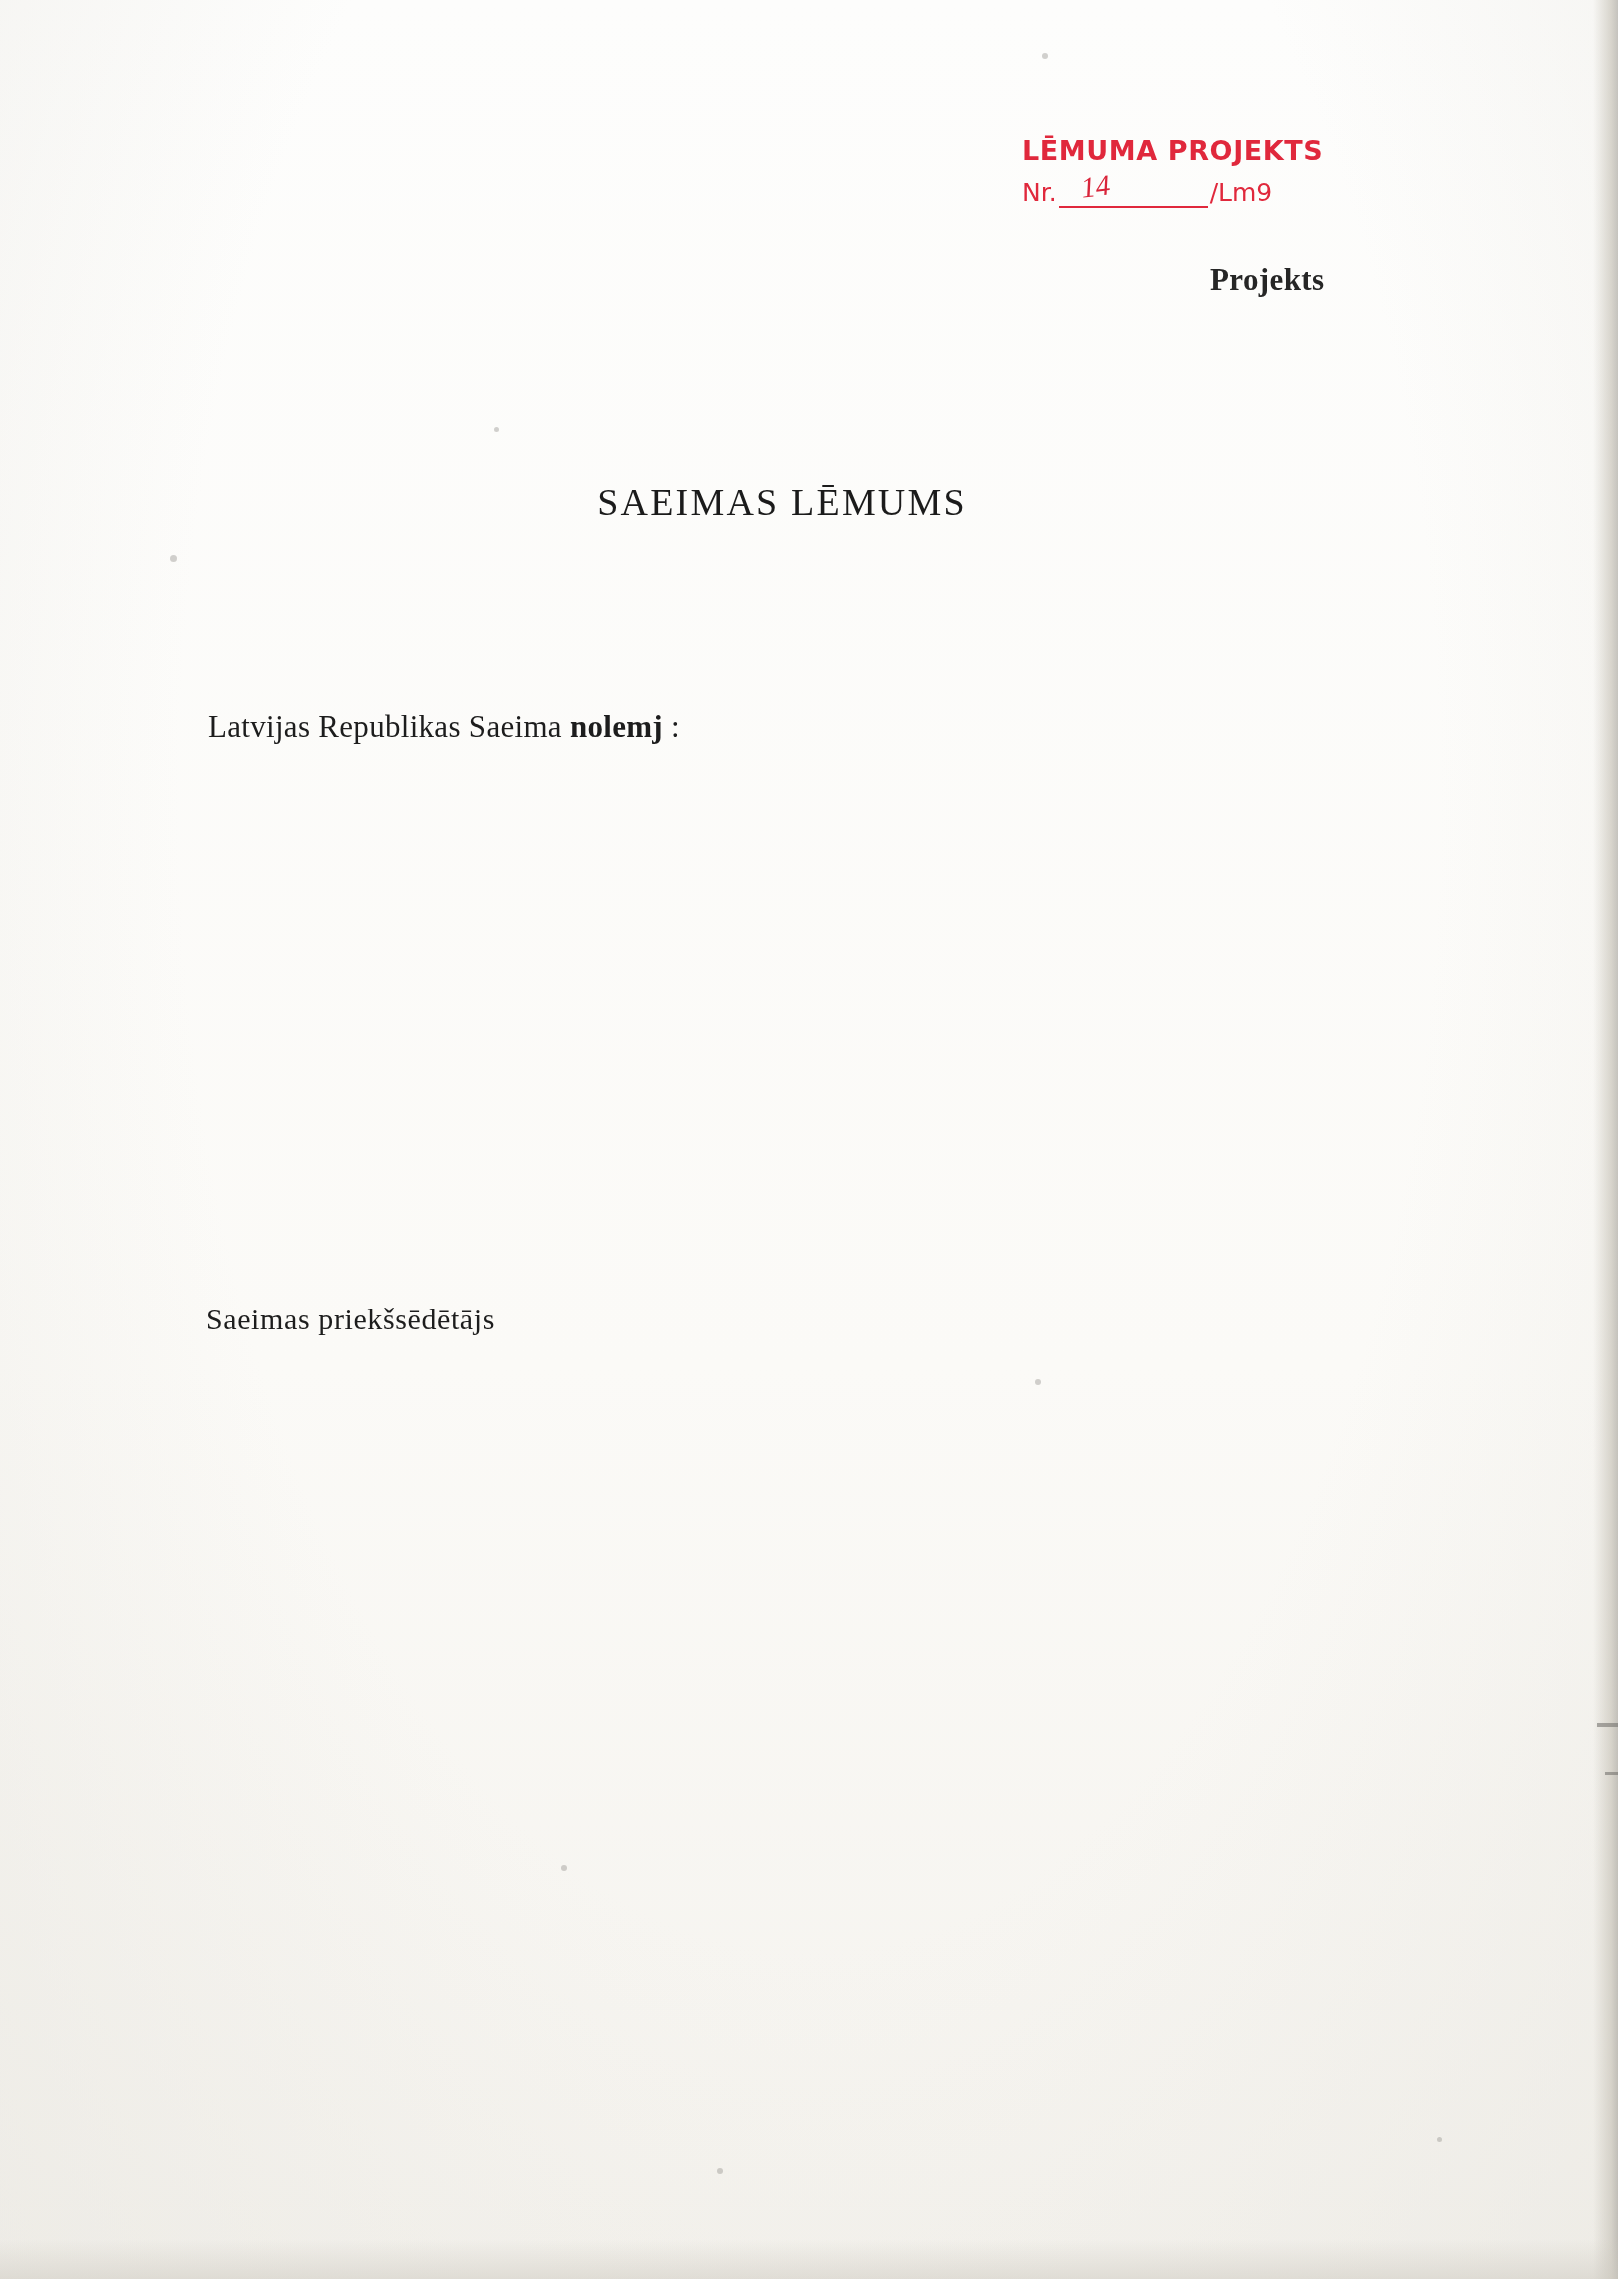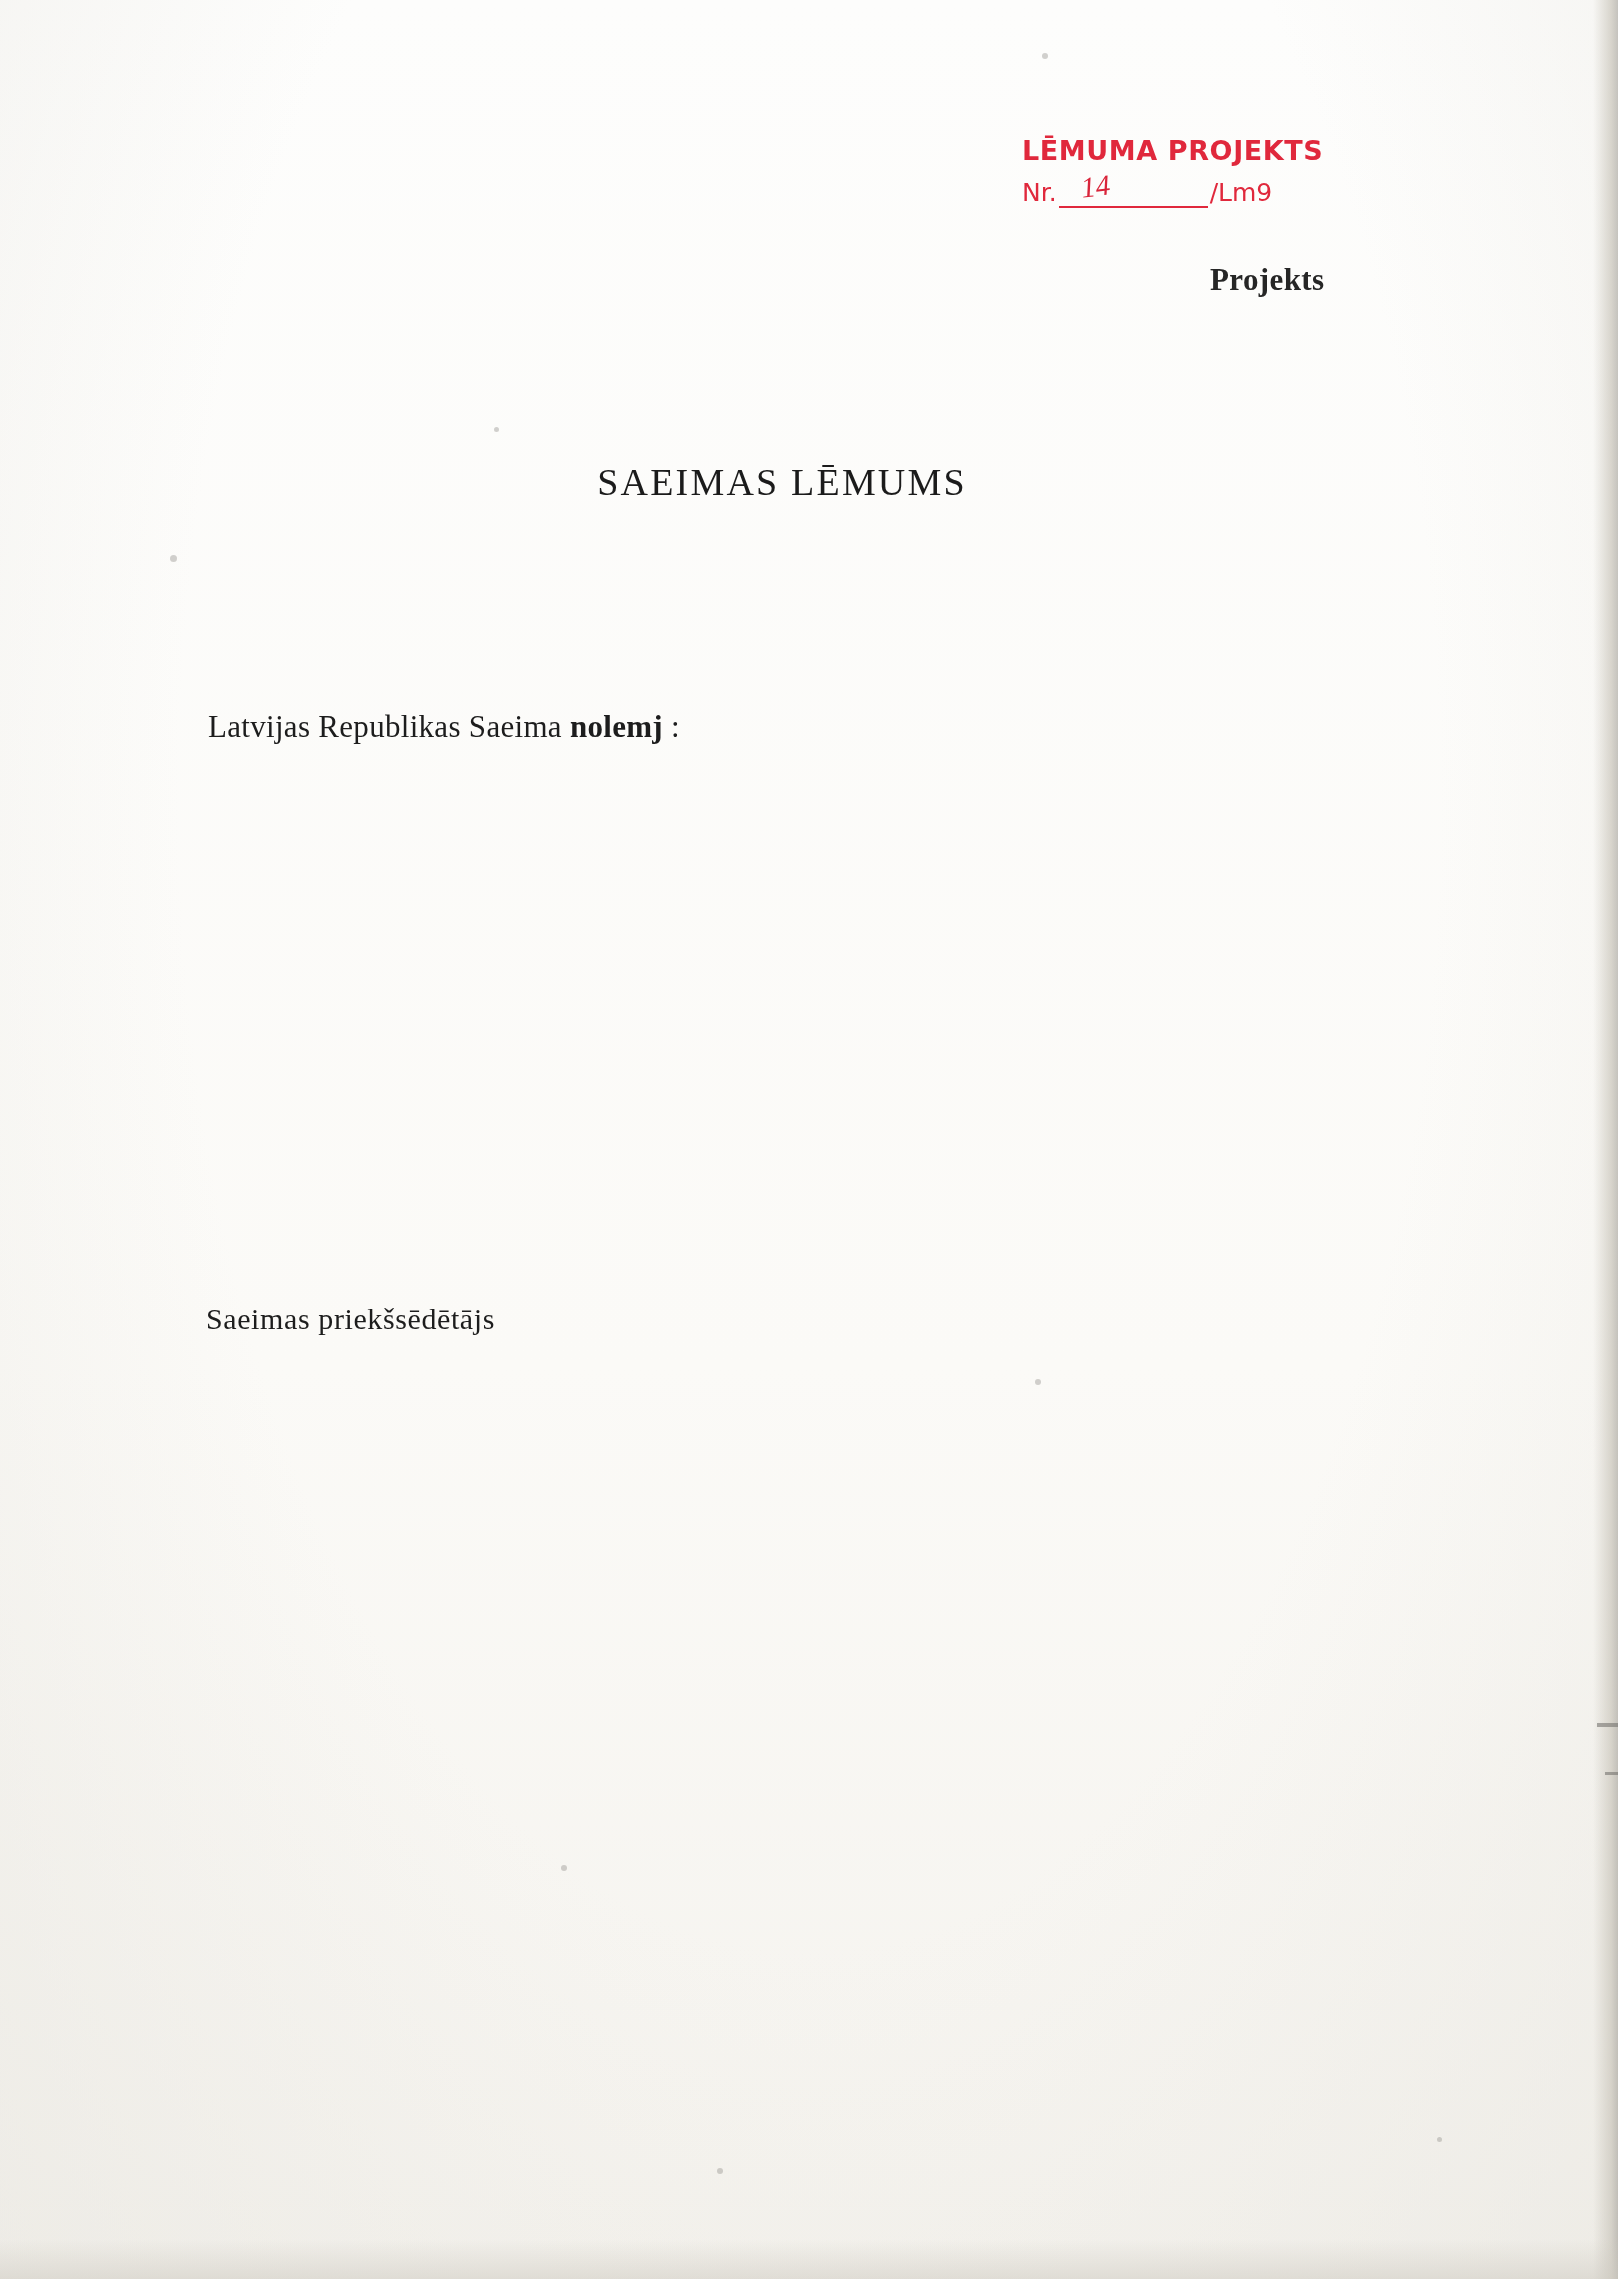--- a/index.html
+++ b/index.html
@@ -101,21 +101,21 @@
     font-size: 31px;
     color: #262626;
     letter-spacing: 0.4px;
     font-weight: bold;
   }
 
   
   .doc-title {
     position: absolute;
     left: 0;
-    top: 460px;
+    top: 480px;
     width: 1564px;
     text-align: center;
     font-size: 38px;
     letter-spacing: 2.2px;
     color: #1b1b1b;
   }
 
   
   .intro {
     position: absolute;

